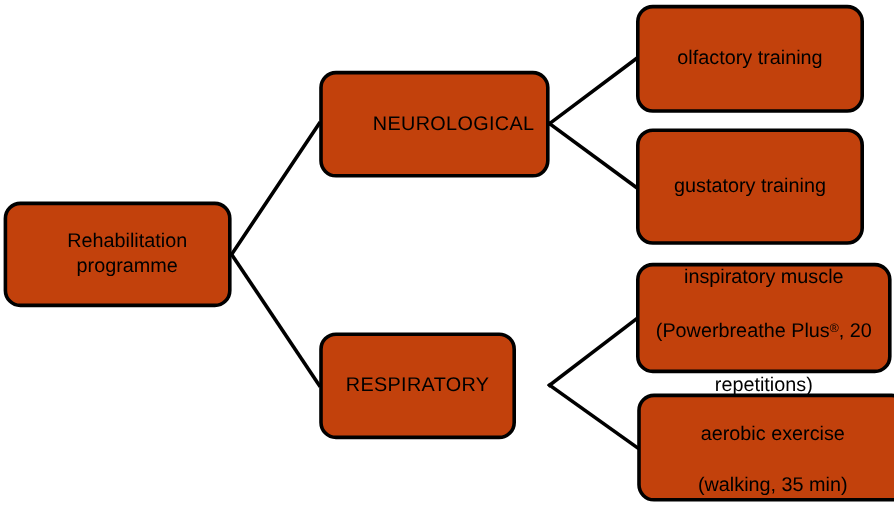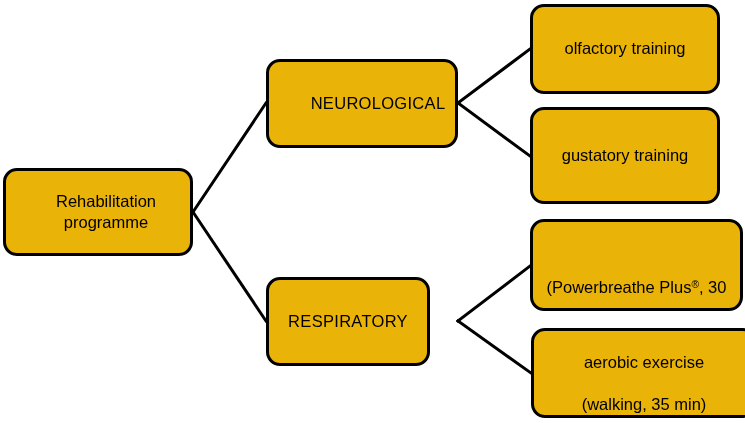--- a/index.html
+++ b/index.html
@@ -22,21 +22,21 @@
     position: absolute;
     left: 0;
     top: 0;
     width: 745px;
     height: 423px;
     pointer-events: none;
   }
   .node {
     position: absolute;
     box-sizing: border-box;
-    background: #eab308;
+    background: #c2410c;
     border: 3px solid #000000;
     border-radius: 14px;
     display: flex;
     align-items: center;
     justify-content: center;
     text-align: center;
     color: #000000;
     z-index: 2;
   }
   .node .node-label {
@@ -147,22 +147,23 @@
   <div class="node" id="node-olfactory">
     <span class="node-label">olfactory training</span>
   </div>
 
   <div class="node" id="node-gustatory">
     <span class="node-label">gustatory training</span>
   </div>
 
   <div class="node" id="node-inspiratory">
     <span class="node-label">
-      <br>
-      <span>(Powerbreathe Plus</span><span class="reg-mark">®</span><span>, 30</span><br>
+      <span>inspiratory muscle</span><br>
+      <span>(Powerbreathe Plus</span><span class="reg-mark">®</span><span>, 20</span><br>
+      <span>repetitions)</span>
     </span>
   </div>
 
   <div class="node" id="node-aerobic">
     <span class="node-label">
       <span>aerobic exercise</span><br>
       <span>(walking, 35 min)</span>
     </span>
   </div>
 

